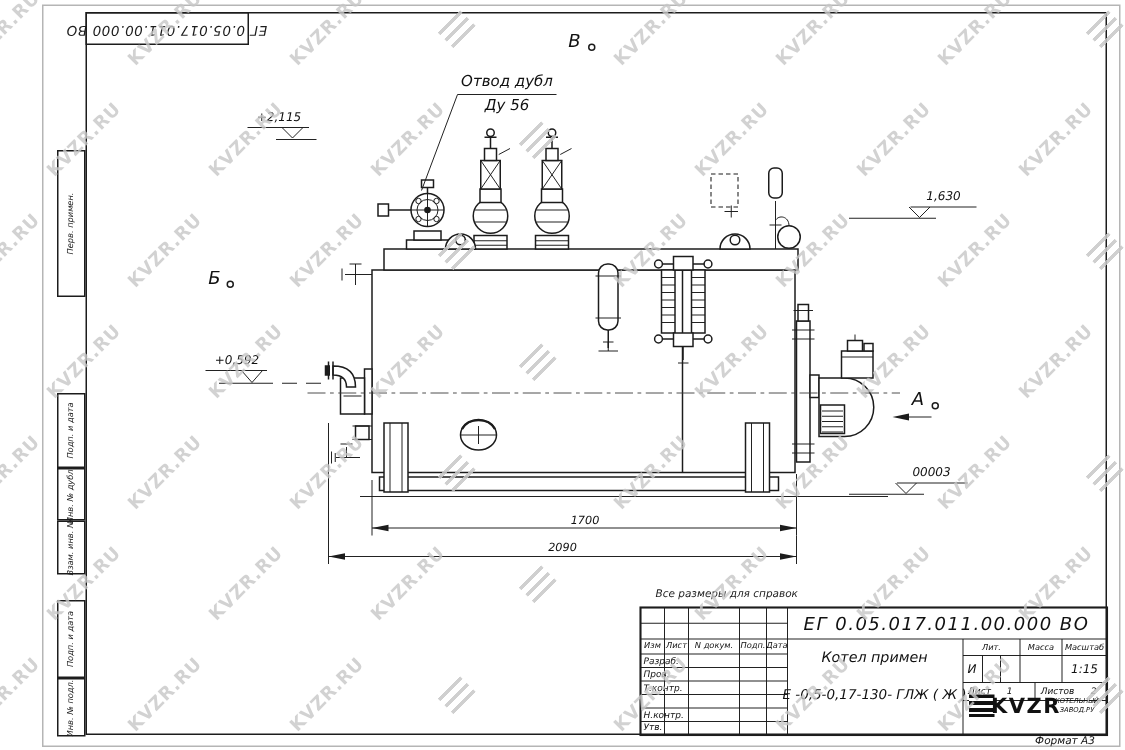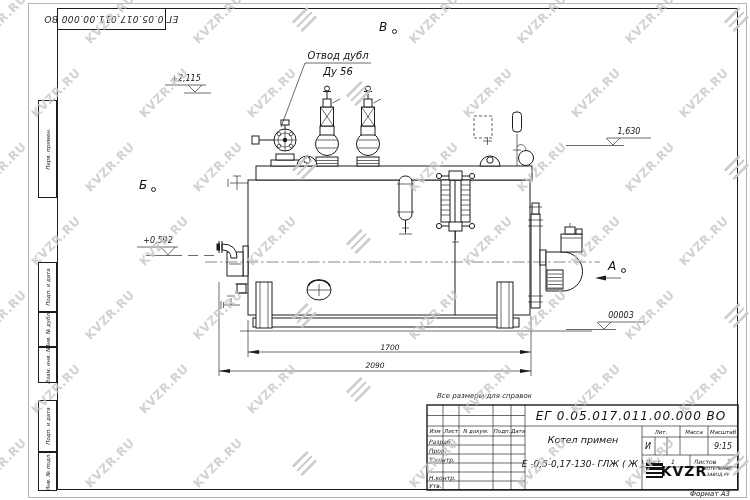--- a/index.html
+++ b/index.html
@@ -296,21 +296,21 @@
   <span class="tbl" style="left:429px;top:476.5px">Н.контр.</span>
   <span class="tbl" style="left:429px;top:485px">Утв.</span>
 
   <span class="tb" style="left:583px;top:439px;font-size:9.5px">Котел примен</span>
   <span class="tb" style="left:583px;top:464px;font-size:9px">Е -0,5-0,17-130- ГЛЖ ( Ж )</span>
 
   <span class="tb" style="left:661px;top:431.5px;font-size:5.5px">Лит.</span>
   <span class="tb" style="left:694px;top:431.5px;font-size:5.5px">Масса</span>
   <span class="tb" style="left:723px;top:431.5px;font-size:5.5px">Масштаб</span>
   <span class="tb" style="left:648px;top:446px;font-size:8px">И</span>
-  <span class="tb" style="left:723px;top:446px;font-size:8px">9:15</span>
+  <span class="tb" style="left:723px;top:446px;font-size:8px">1:15</span>
 
   <span class="tb" style="left:653px;top:461px;font-size:6px">Лист</span>
   <span class="tb" style="left:673px;top:461px;font-size:6px">1</span>
   <span class="tb" style="left:705px;top:461px;font-size:6px">Листов</span>
   <span class="tb" style="left:729px;top:461px;font-size:6px">2</span>
 
   <div class="abs" id="logo-glyph"></div>
   <span class="tb" style="left:684px;top:471px;font-size:14px;font-weight:bold;font-style:normal;letter-spacing:1px">KVZR</span>
   <span class="tb" style="left:718px;top:468px;font-size:4.5px">КОТЕЛЬНЫЙ</span>
   <span class="tb" style="left:718px;top:474px;font-size:4.5px">ЗАВОД.РУ</span>

